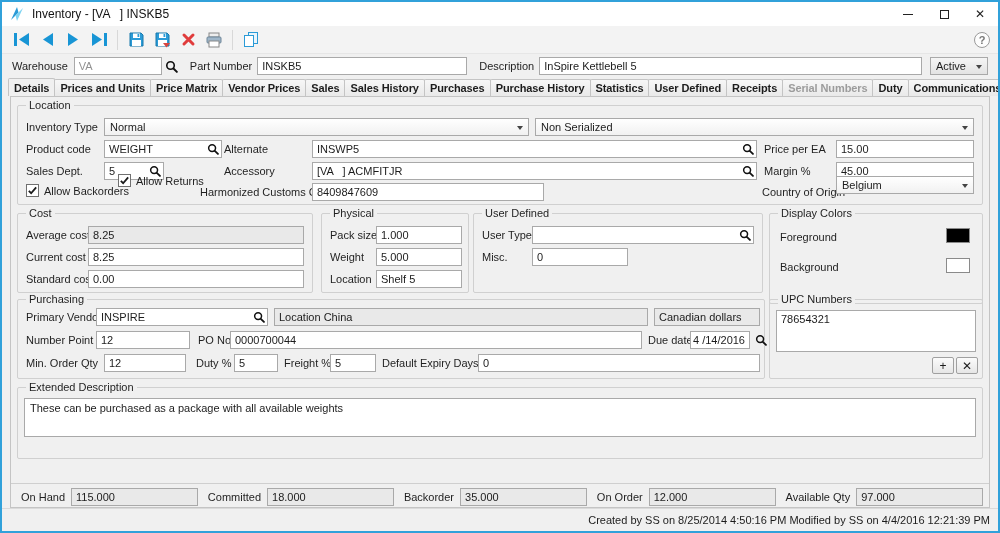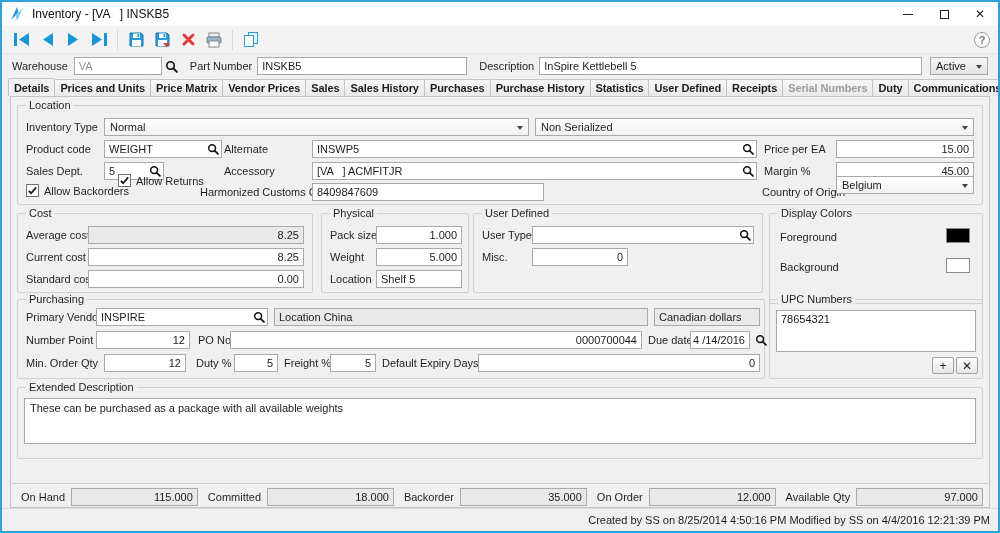--- a/index.html
+++ b/index.html
@@ -15,21 +15,21 @@
   .glyph-max{width:9px;height:9px;border:1px solid #222;}
   .glyph-close{font-size:12px;color:#222;line-height:1;}
   .toolbar{height:28px;display:flex;align-items:center;padding:0 6px;position:relative;border-bottom:1px solid #e6e6e6;background:#f3f3f3;}
   .tb-btn{width:26px;height:24px;display:flex;align-items:center;justify-content:center;border-radius:2px;}
   .tb-sep{width:1px;height:20px;background:#d8d8d8;margin:0 5px;}
   .tb-help{position:absolute;right:8px;top:50%;transform:translateY(-50%);width:16px;height:16px;border-radius:50%;border:1px solid #9a9a9a;color:#777;display:flex;align-items:center;justify-content:center;font-size:11px;font-weight:bold;background:#fdfdfd;}
   .header-row{height:24px;display:flex;align-items:center;padding:0 10px;}
   .label{color:#1f1f1f;white-space:nowrap;}
   .fld{height:18px;border:1px solid #a9a9a9;background:#fff;display:flex;align-items:center;padding:0 4px;position:relative;white-space:nowrap;overflow:hidden;}
   .fld.gray{background:#e9e9e9;}
-  .fld.num{justify-content:flex-end;}
+  .fld.num{}
   .fld .mag{position:absolute;right:1px;top:1px;bottom:1px;display:flex;align-items:center;background:inherit;padding:0 1px;}
   .maglone{display:inline-flex;align-items:center;margin-left:3px;}
   .combo{height:18px;border:1px solid #a9a9a9;background:linear-gradient(#ffffff,#f1f1f1);display:flex;align-items:center;padding:0 16px 0 5px;position:relative;white-space:nowrap;overflow:hidden;}
   .combo.btnlike{background:linear-gradient(#f5f5f5,#e3e3e3);}
   .combo .arr{position:absolute;right:5px;top:7px;width:0;height:0;border-left:3.5px solid transparent;border-right:3.5px solid transparent;border-top:4px solid #444;}
   .tabs{height:18px;display:flex;align-items:flex-end;padding-left:6px;position:relative;z-index:2;}
   .tab{height:17px;display:flex;align-items:center;padding:0 5px;border:1px solid #c4c4c4;border-bottom:none;border-radius:2px 2px 0 0;background:linear-gradient(#f7f7f7,#e9e9e9);margin-right:-1px;color:#1c1c1c;white-space:nowrap;letter-spacing:-0.1px;font-weight:bold;}
   .tab.active{background:#f0f0f0;height:18px;position:relative;z-index:3;}
   .tab.disabled{color:#9c9c9c;}
   .page{position:absolute;left:8px;top:94px;width:980px;height:412px;border:1px solid #c4c4c4;background:#f0f0f0;}
@@ -390,21 +390,21 @@
       <span class="gtitle">UPC Numbers</span>
       <div class="listbox" style="left:6px;right:6px;top:10px;height:42px">
         <div>78654321</div>
       </div>
       <div class="mini-btn" style="right:28px;top:57px">+</div>
       <div class="mini-btn" style="right:4px;top:57px">✕</div>
     </div>
 
     <div class="group" style="left:6px;top:290px;right:6px;height:72px">
       <span class="gtitle">Extended Description</span>
-      <div class="textarea" style="left:6px;right:6px;top:10px;height:46px">
+      <div class="textarea" style="left:6px;right:6px;top:10px;height:39px">
         <span>These can be purchased as a package with all available weights</span>
       </div>
     </div>
 
     <div class="summary">
       <span class="label">On Hand</span>
       <div class="fld num gray">
           <span>115.000</span>
         </div>
       <span class="label">Committed</span>

